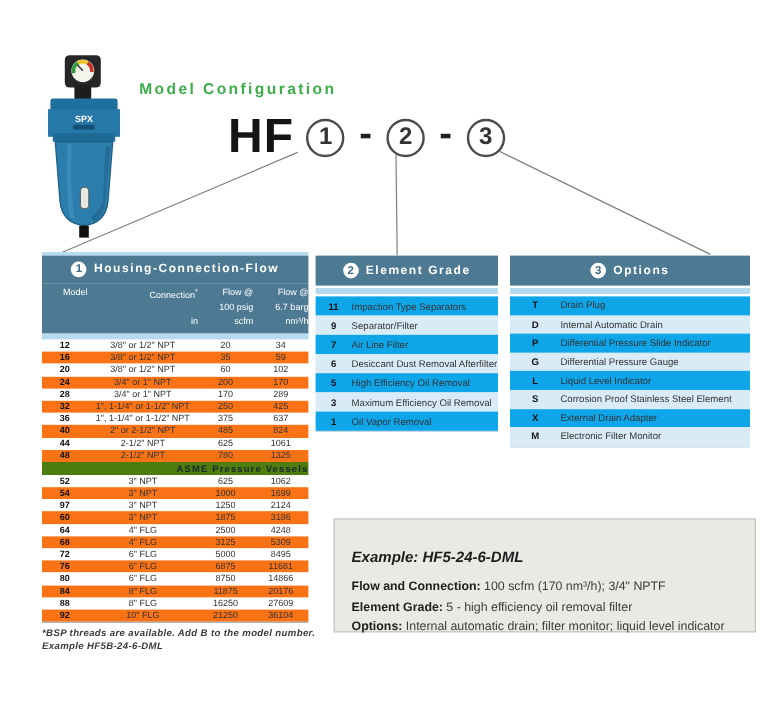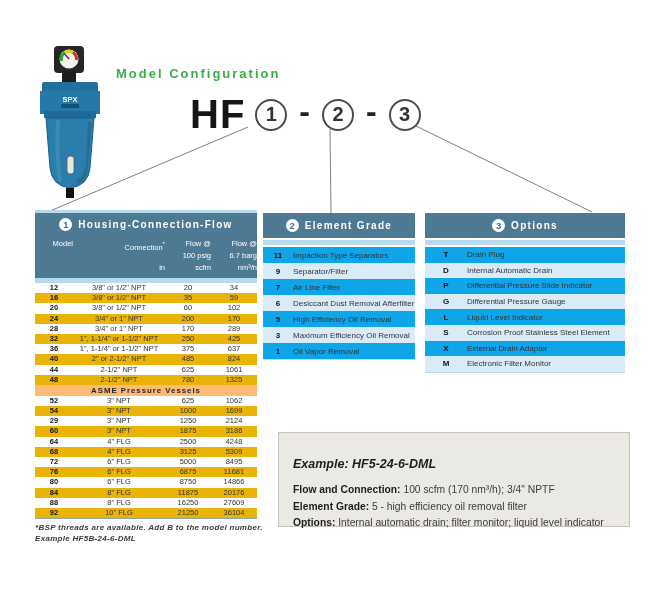--- a/index.html
+++ b/index.html
@@ -35,27 +35,27 @@
   .table1 { position:absolute; left:35px; top:210px; width:222px; border-bottom:1px solid #8fa4b2; }
   .t1-topstripe { height:3px; background:#b7dbee; }
   .t1-header { height:23px; }
   .t1-cols { background:#4d7a92; display:flex; padding:2px 0 4px 0; }
   .t1-cols .col { display:flex; flex-direction:column; }
   .t1-cols .hline { height:12px; line-height:12px; font-size:7.5px; font-weight:normal;
                     color:#fff; text-align:right; }
   .w-model { width:38px; } .w-conn { width:92px; } .w-flow { width:46px; }
   .t1-stripe { height:5px; background:#b7dbee; }
   .trow { display:flex; height:10.2px; line-height:10.2px; font-size:7.5px; color:#333; background:#fff; }
-  .trow.alt { background:#eab308; }
+  .trow.alt { background:#f97316; }
   .trow .c0 { width:38px; text-align:center; font-weight:bold; color:#111; }
   .trow .c1 { width:92px; text-align:center; }
   .trow .c2 { width:46px; text-align:center; }
   .trow .c3 { width:46px; text-align:center; }
-  .asme-header { height:11px; line-height:11px; background:#fdba74; color:#18262f;
-                 font-size:7.8px; font-weight:bold; text-align:center; letter-spacing:1px; }
+  .asme-header { height:11px; line-height:11px; background:#4d7c0f; color:#18262f;
+                 font-size:7.8px; font-weight:bold; text-align:right; letter-spacing:1px; }
 
   
   .table2 { position:absolute; left:263px; top:213px; width:152px; border-bottom:1px solid #c5d6e0; }
   .table3 { position:absolute; left:425px; top:213px; width:200px; border-bottom:1px solid #c5d6e0; }
   .t23-header { height:25px; }
   .t23-stripe { height:5px; background:#b7dbee; margin:2px 0; }
   .grow { display:flex; align-items:center; background:#0ea5e9; font-size:8px; color:#333; }
   .grow.alt { background:#d9ebf7; }
   .table2 .grow { height:16px; }
   .table3 .grow { height:15.6px; }
@@ -219,21 +219,21 @@
           <span class="c2">625</span>
           <span class="c3">1062</span>
         </div>
         <div class="trow alt">
           <span class="c0">54</span>
           <span class="c1">3" NPT</span>
           <span class="c2">1000</span>
           <span class="c3">1699</span>
         </div>
         <div class="trow">
-          <span class="c0">29</span>
+          <span class="c0">97</span>
           <span class="c1">3" NPT</span>
           <span class="c2">1250</span>
           <span class="c3">2124</span>
         </div>
         <div class="trow alt">
           <span class="c0">60</span>
           <span class="c1">3" NPT</span>
           <span class="c2">1875</span>
           <span class="c3">3186</span>
         </div>

